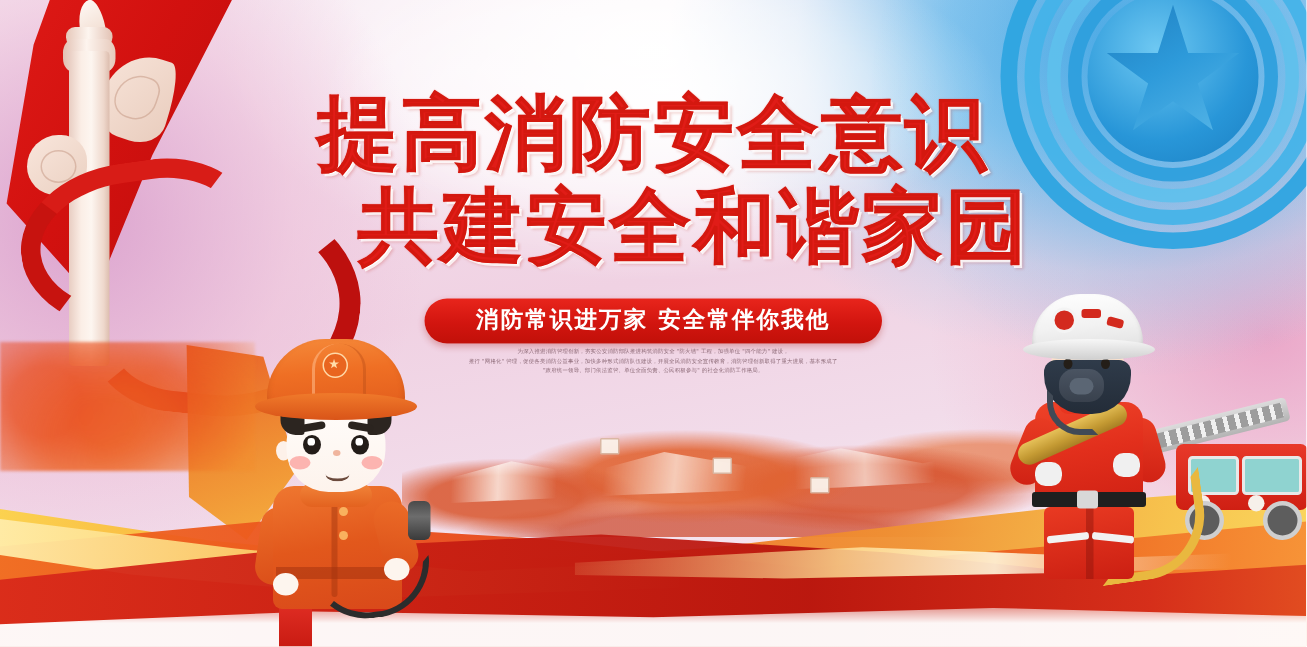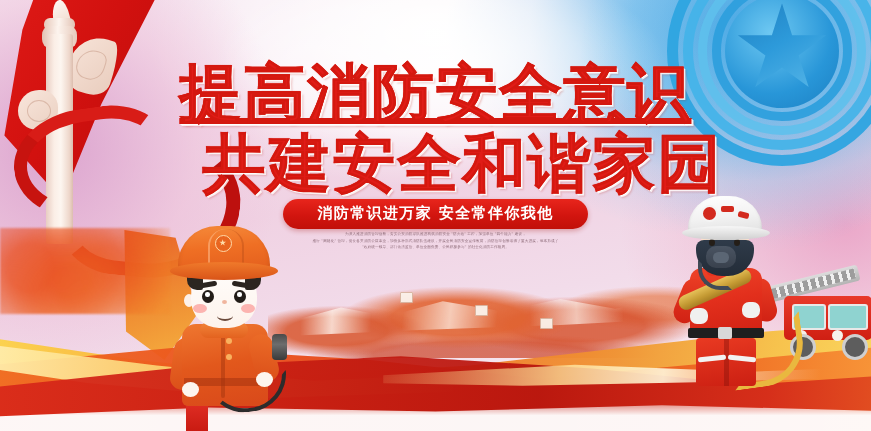--- a/index.html
+++ b/index.html
@@ -194,22 +194,22 @@
     letter-spacing:2px;
     line-height:1;
     white-space:nowrap;
     text-shadow:
       1px 1px 0 #fff,
       2px 2px 0 rgba(255,255,255,.8),
       3px 3px 2px rgba(190,30,20,.22),
       0 0 1px #e01c17;
     -webkit-text-stroke:.6px #d4180f;
   }
-  .t1{font-size:62px;padding-left:0px;text-decoration:underline;}
-  .t2{font-size:63px;padding-left:54px;margin-top:8px;}
+  .t1{font-size:54px;padding-left:0px;}
+  .t2{font-size:54px;padding-left:54px;margin-top:8px;}
 
   
   .sub-wrap{position:absolute;left:0;top:199px;width:871px;text-align:center;}
   .sub-pill{
     display:inline-block;
     background:linear-gradient(180deg,#e8251c 0%,#d2150f 55%,#c11009 100%);
     color:#fff;
     font-family:"DejaVu Sans","Liberation Sans",sans-serif;
     font-weight:bold;
     font-size:15px;

